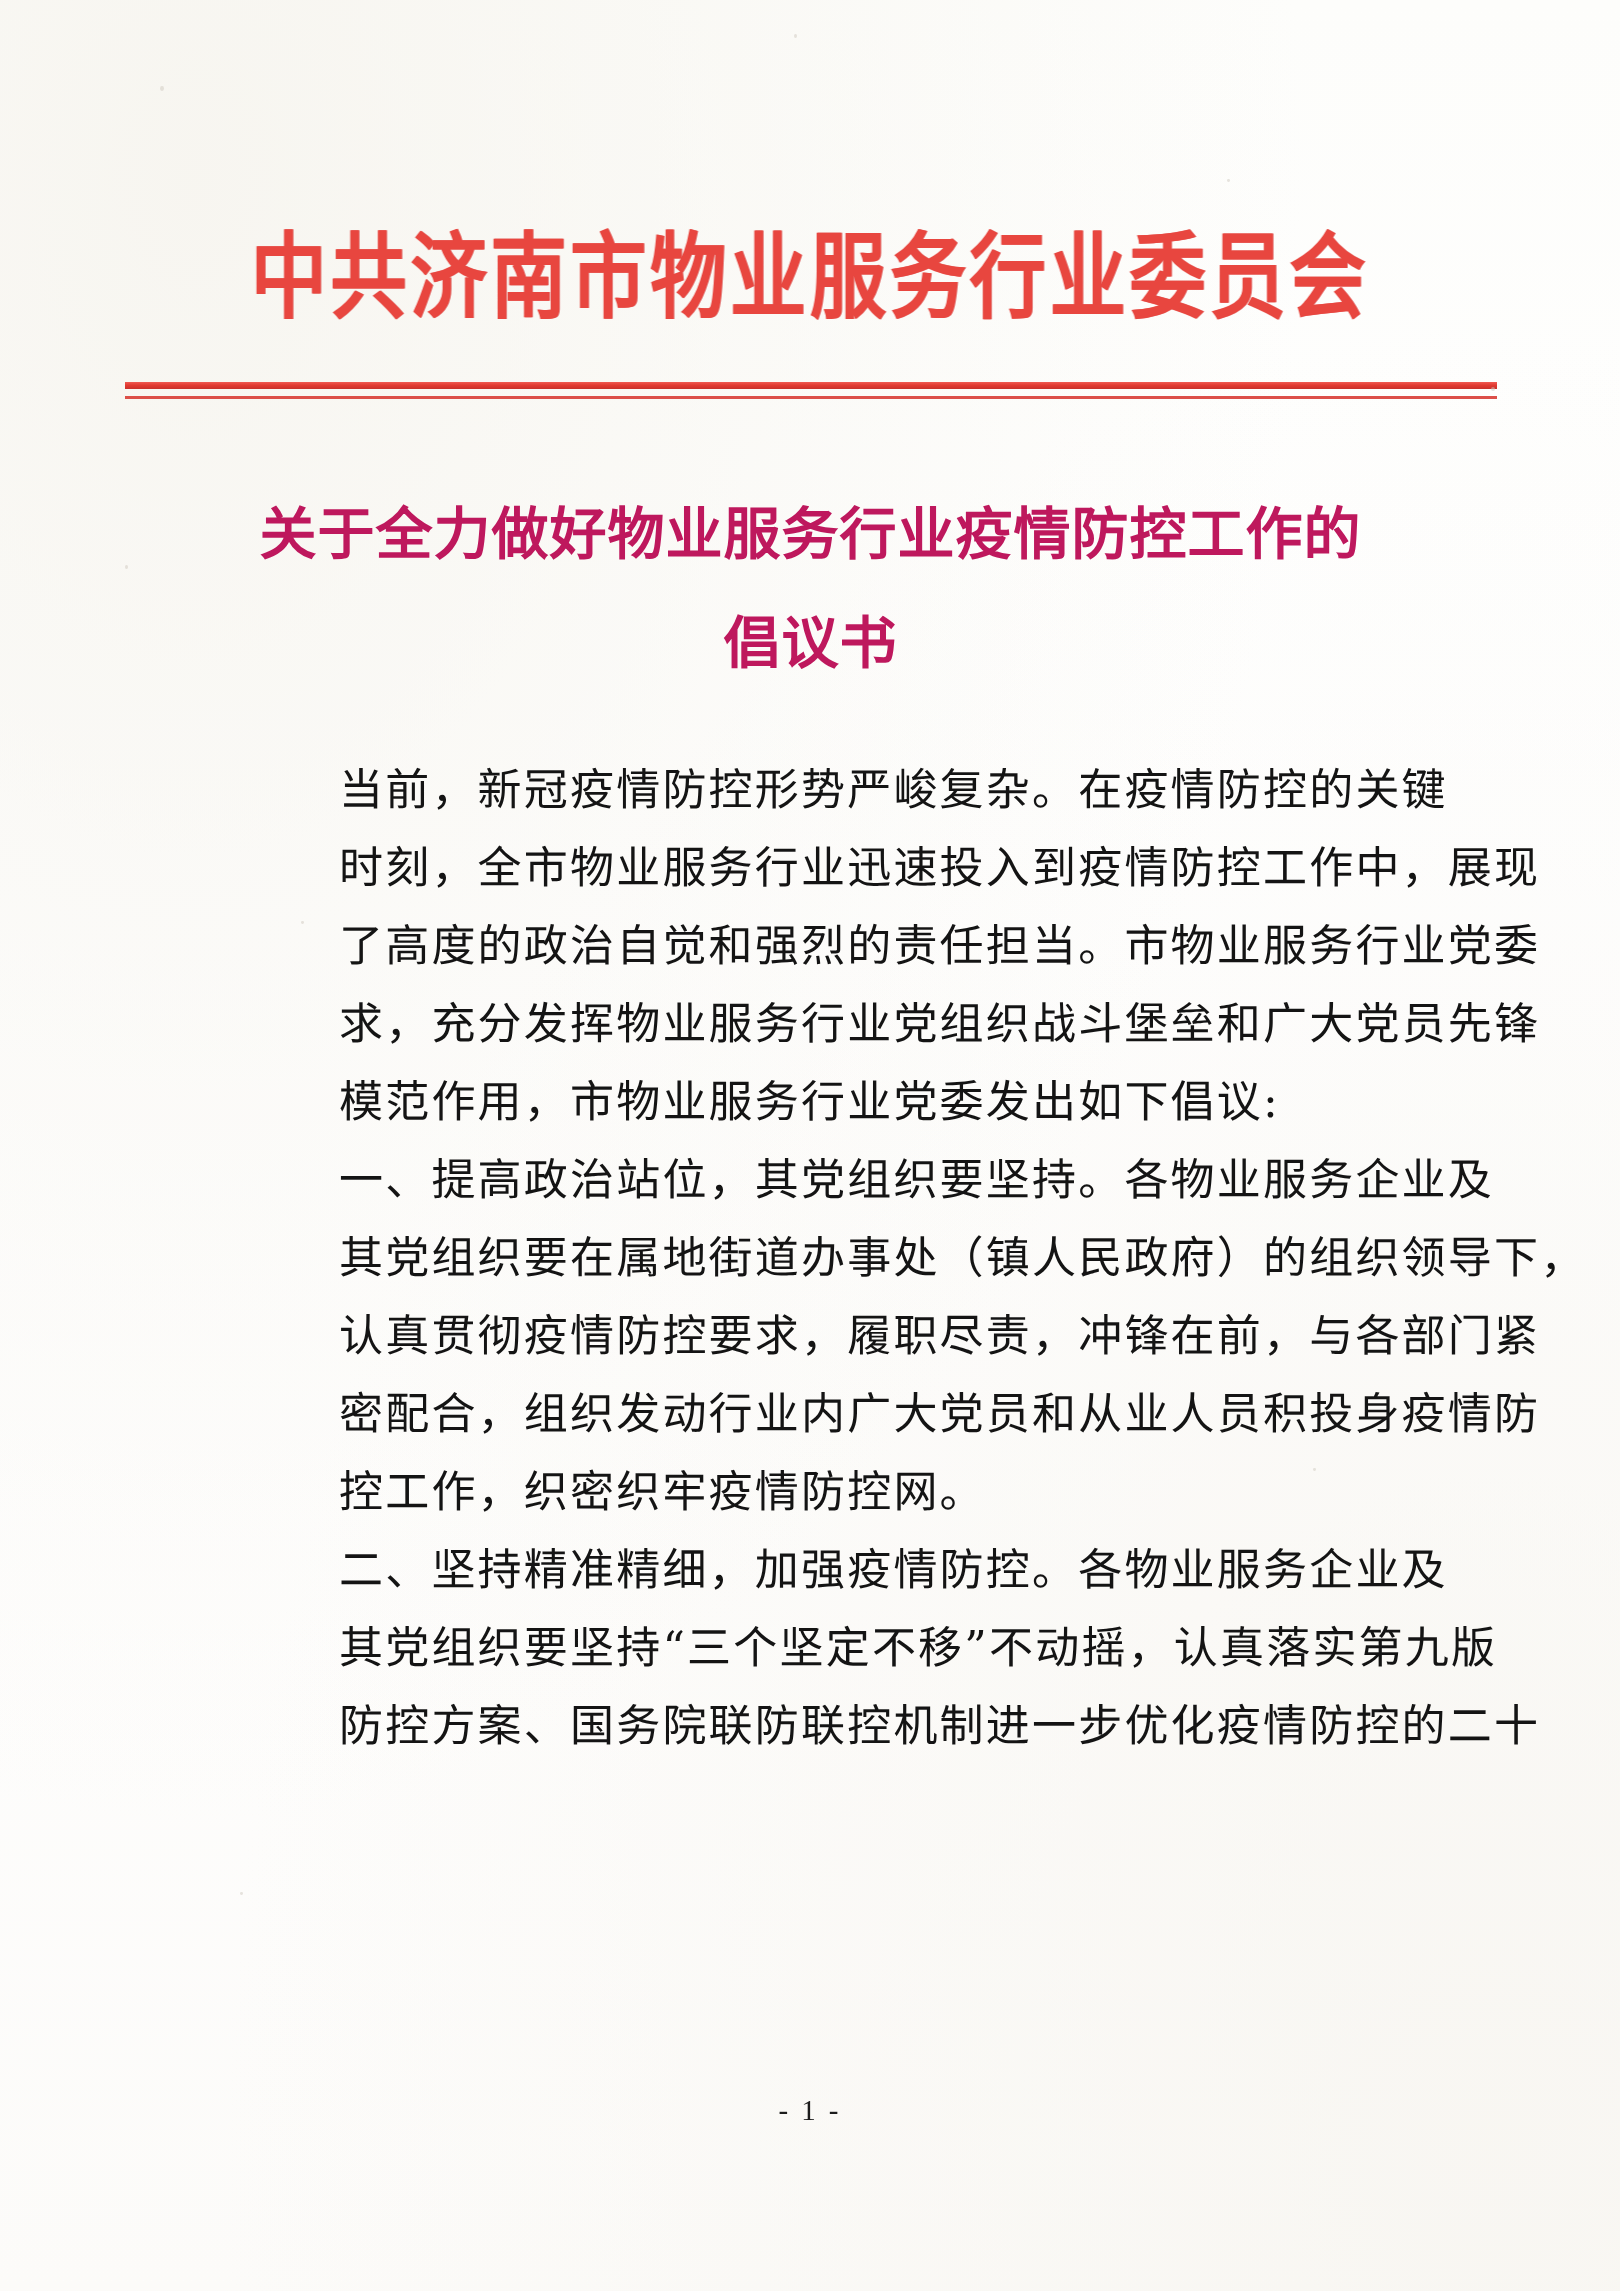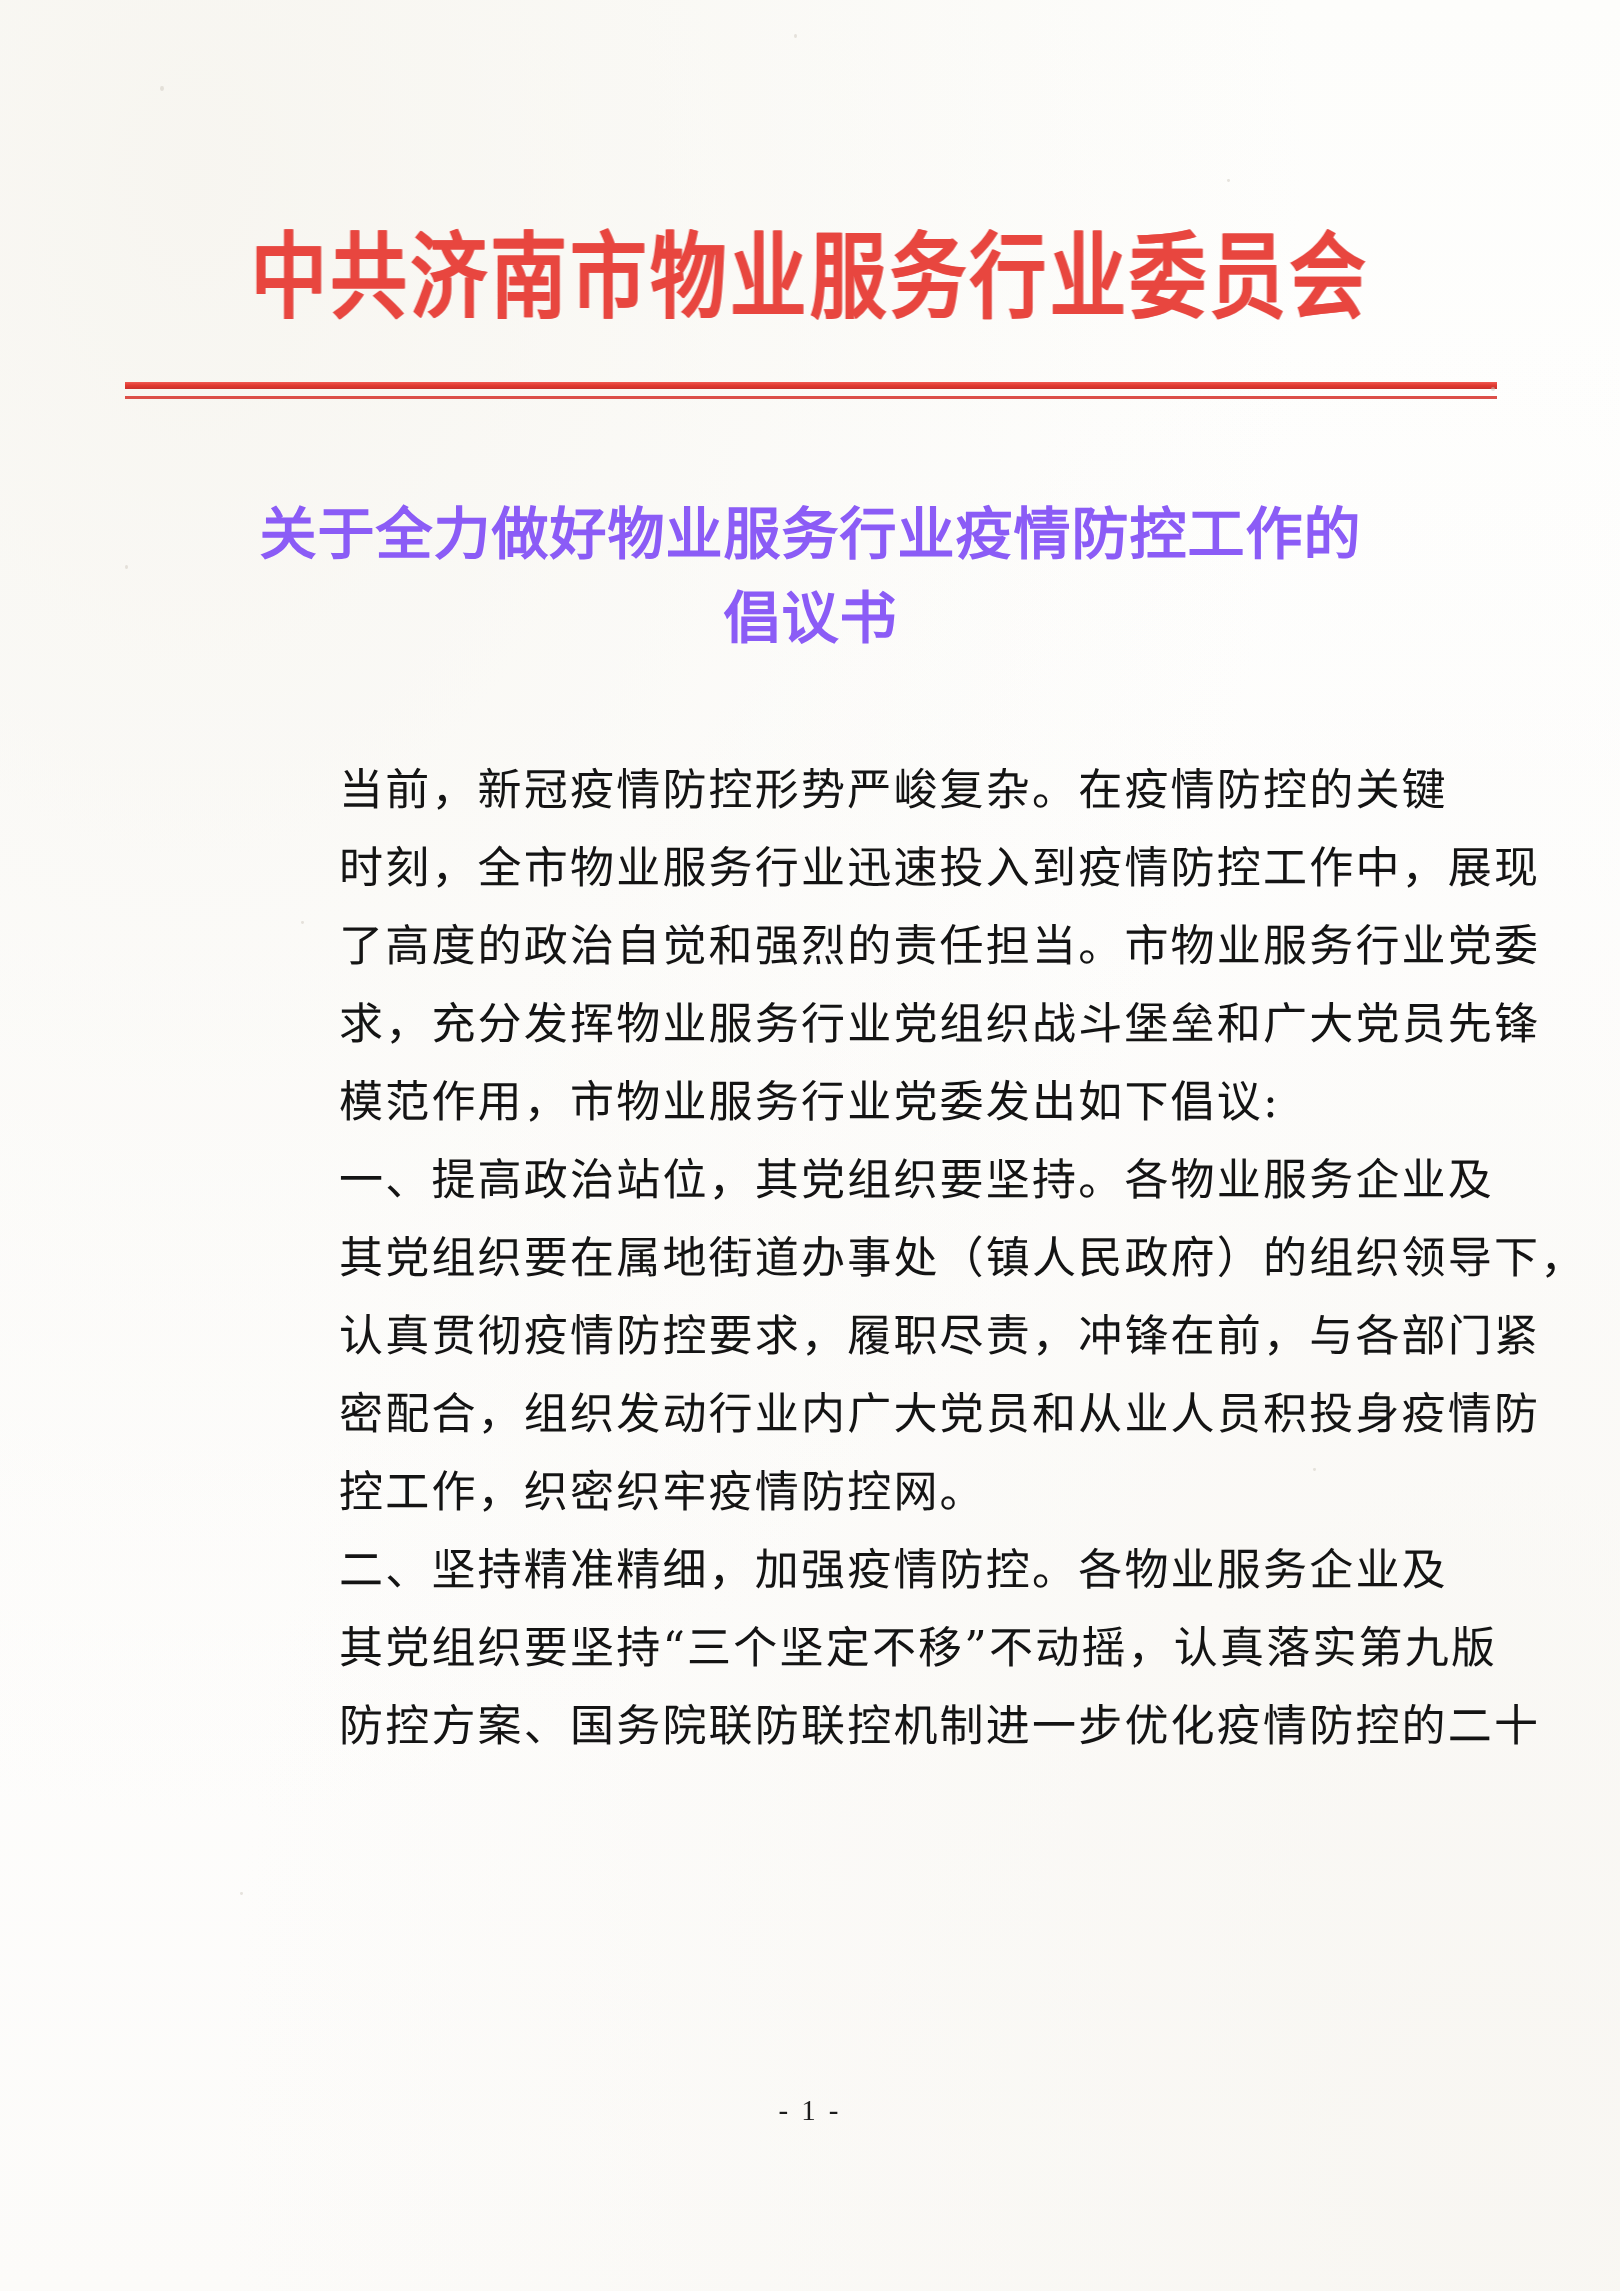--- a/index.html
+++ b/index.html
@@ -85,24 +85,24 @@
     position: absolute;
     left: 184px;
     top: 492px;
     width: 1253px;
     text-align: center;
     font-family: "DejaVu Serif", "Liberation Serif", serif;
     font-weight: 700;
     font-size: 57px;
     line-height: 84px;
     letter-spacing: 1px;
-    color: #8b5cf6;
+    color: #be185d;
   }
   .doc-title .line-1 { display: block; }
-  .doc-title .line-2 { display: block; }
+  .doc-title .line-2 { display: block; margin-top: 25px; }
 
   
   .body-block {
     position: absolute;
     left: 245px;
     top: 751px;
     width: 1152px;
   }
   .para {
     font-family: "DejaVu Serif", "Liberation Serif", serif;

